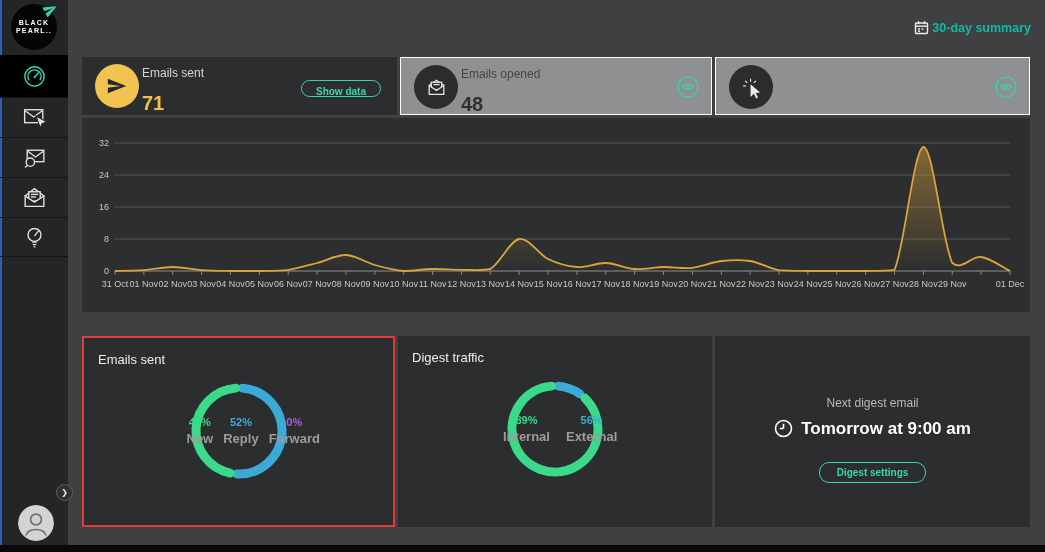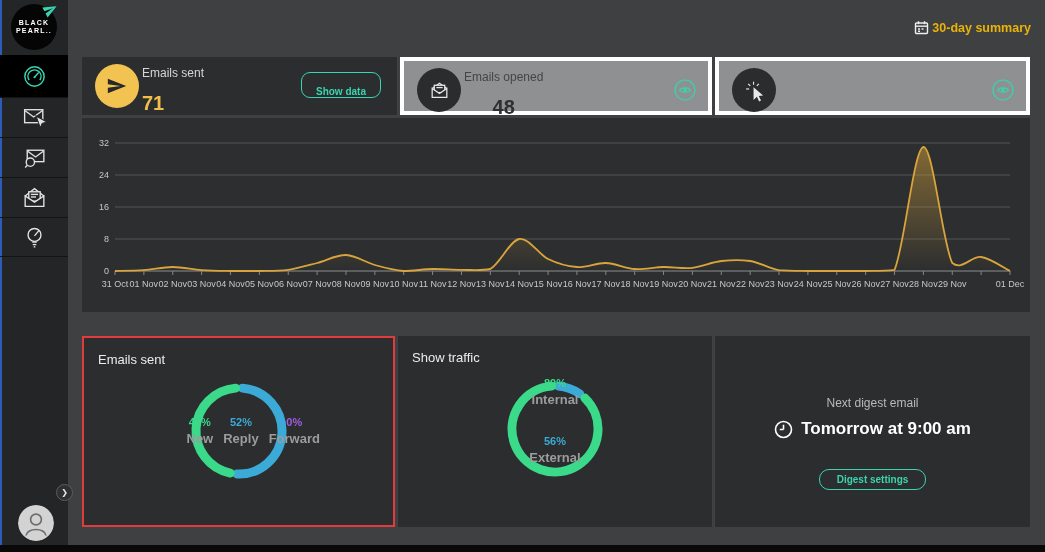--- a/index.html
+++ b/index.html
@@ -20,52 +20,52 @@
   .nav-item.active { background:#000000; }
   .nav-sep { border-top:1px solid #121415; }
   .nav-end { border-bottom:1px solid #121415; }
   .chevron-btn { position:absolute; left:56px; top:484px; width:17px; height:17px; border-radius:50%;
                  background:#2e3031; border:1px solid #5b5d5e; color:#e8e8e8; font-size:8px;
                  display:flex; align-items:center; justify-content:center; cursor:pointer; z-index:5; }
   .avatar { position:absolute; left:18px; top:505px; width:36px; height:36px; border-radius:50%; overflow:hidden; cursor:pointer; }
   
   .page-title { position:absolute; left:82px; top:13px; font-size:20px; font-weight:bold; color:#f4f4f4; letter-spacing:.2px; }
   .summary { position:absolute; right:14px; top:20px; display:flex; align-items:center; gap:3px;
-             color:#eab308; font-size:12.5px; font-weight:bold; cursor:pointer; }
+             color:#14b8a6; font-size:12.5px; font-weight:bold; cursor:pointer; }
   
   .stat-card { position:absolute; top:57px; height:58px; background:#2b2d2e; }
-  .stat-card.gray { background:#8f9091; border:4px solid #ffffff;text-align:center; }
+  .stat-card.gray { background:#8f9091; border:1px solid #ffffff; }
   .stat-icon-circle { position:absolute; left:13px; top:7px; width:44px; height:44px; border-radius:50%;
                       display:flex; align-items:center; justify-content:center; }
   .stat-texts { position:absolute; left:60px; top:9px; }
   .stat-label { font-size:12px; color:#d6d6d6; }
   .gray .stat-label { color:#434547; }
   .stat-value { font-size:20px; font-weight:bold; margin-top:12px; color:#2d2f31; }
-  .show-data-btn { position:absolute; right:16px; top:15px; height:17px; padding:12px 14px;
+  .show-data-btn { position:absolute; right:16px; top:23px; height:17px; padding:4px 14px;
                    border:1px solid var(--accent_teal); border-radius:9px; background:transparent;
                    color:var(--accent_teal); font-size:10px; font-weight:bold; line-height:14px;
                    font-family:inherit; cursor:pointer; }
   .eye-btn { position:absolute; right:12px; top:18px; width:22px; height:22px; background:transparent;
              border:none; padding:0; cursor:pointer; }
   
   .chart-card { position:absolute; left:82px; top:118px; width:948px; height:194px; background:#2c2e2f; }
   
   .donut-card { position:absolute; top:336px; height:191px; background:#2b2d2e; cursor:pointer; }
   .donut-card.selected { border:2px solid var(--highlight_red); }
   .d-title { margin:14px 0 0 14px; font-size:13px; color:#ececec; }
   .donut-wrap { position:relative; width:104px; height:104px; margin:12px auto 0; }
   .donut-stats { position:absolute; inset:0; display:flex; align-items:center; justify-content:flex-start; gap:10px; }
   .d-stat { text-align:center; }
   .d-pct { font-size:11px; font-weight:bold; }
   .d-name { font-size:13px; color:#9c9c9c; margin-top:3px;font-weight:bold; }
   .digest-card { position:absolute; top:336px; height:191px; background:#2b2d2e; text-align:center; }
   .digest-label { margin-top:60px; font-size:12px; color:#b9b9b9; }
-  .digest-time { margin-top:9px; display:flex; align-items:flex-end; justify-content:center; gap:8px;
+  .digest-time { margin-top:9px; display:flex; align-items:flex-start; justify-content:center; gap:8px;
                  font-size:17px; font-weight:bold; color:#ffffff; }
-  .digest-btn { margin-top:30px; display:inline-block; border:1px solid var(--accent_teal); border-radius:10px;
+  .digest-btn { margin-top:23px; display:inline-block; border:1px solid var(--accent_teal); border-radius:10px;
                 background:transparent; padding:4px 17px; color:var(--accent_teal); font-size:10px;
                 font-weight:bold; font-family:inherit; cursor:pointer; }
   .bottom-strip { position:absolute; left:0; top:545px; width:1045px; height:7px; background:#09090a; }
   svg { display:block; }
 </style>
 </head>
 <body>
 
 <div class="screen">
 
@@ -313,27 +313,27 @@
         </div>
         <div class="d-stat">
           <div class="d-pct" style="color: rgb(165, 92, 224);">0%</div>
           <div class="d-name">Forward</div>
         </div>
       </div>
     </div>
   </div>
 
   <div class="donut-card" style="left:398px;width:314px;">
-    <div class="d-title">Show traffic</div>
+    <div class="d-title">Digest traffic</div>
     <div class="donut-wrap">
       <svg class="donut" width="104" height="104" viewBox="0 0 104 104">
           <path d="M55.37,9.13 A43,43 0 0 1 76.73,16.82" stroke="#3caad6" stroke-width="9" fill="none" stroke-linecap="round"></path>
           <path d="M81.92,21.12 A43,43 0 1 1 48.63,9.13" stroke="#3bd98a" stroke-width="9" fill="none" stroke-linecap="round"></path>
         </svg>
-      <div class="donut-stats" style="gap:28px;flex-direction:column;">
+      <div class="donut-stats" style="gap:16px;">
         <div class="d-stat">
           <div class="d-pct" style="color: rgb(59, 217, 138);">89%</div>
           <div class="d-name">Internal</div>
         </div>
         <div class="d-stat">
           <div class="d-pct" style="color: rgb(60, 170, 214);">56%</div>
           <div class="d-name">External</div>
         </div>
       </div>
     </div>

